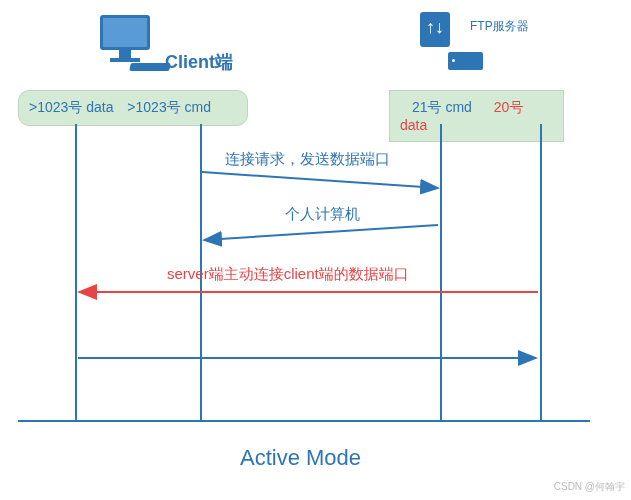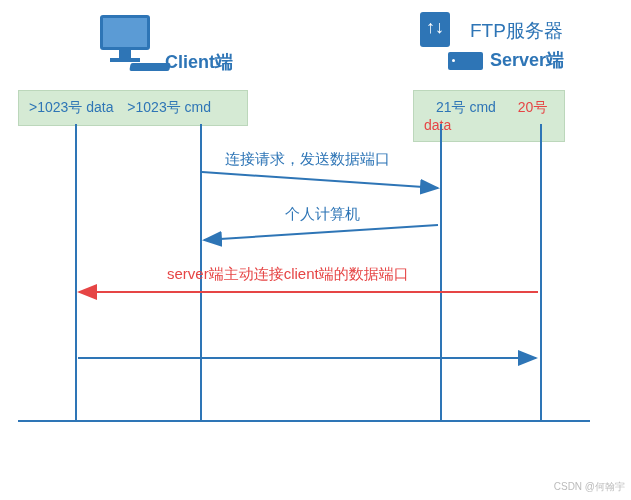--- a/index.html
+++ b/index.html
@@ -14,27 +14,27 @@
     .pc-kb { width: 40px; height: 8px; background: #2e75b6; border-radius: 2px; position: absolute; top: 48px; left: 30px; transform: skewX(-10deg); }
     
     .srv-icon { position: absolute; top: 12px; left: 420px; }
     .srv-box1 { width: 30px; height: 35px; background: #2e75b6; border-radius: 3px; position: absolute; }
     .srv-arrow { color: white; font-size: 18px; position: absolute; top: 5px; left: 6px; }
     .srv-box2 { width: 35px; height: 18px; background: #2e75b6; border-radius: 2px; position: absolute; top: 40px; left: 28px; }
     .srv-dot { width: 3px; height: 3px; background: white; border-radius: 50%; position: absolute; top: 7px; left: 4px; }
     
     .pc-label-cn { position: absolute; top: 42px; left: 18px; color: #2e75b6; font-size: 16px; }
     .client-label { position: absolute; top: 50px; left: 165px; color: #2e75b6; font-size: 18px; font-weight: bold; }
-    .ftp-label-cn { position: absolute; top: 18px; left: 470px; color: #2e75b6; font-size: 19px; }
+    .ftp-label-cn { position: absolute; top: 18px; left: 470px; color: #2e75b6; font-size: 12px; }
     .server-label { position: absolute; top: 48px; left: 490px; color: #2e75b6; font-size: 18px; font-weight: bold; }
     
     
     .port-box { position: absolute; top: 90px; background: #d5ead4; border: 1px solid #bcd7bb; padding: 8px 10px; font-size: 14px; }
-    .port-left { left: 18px; width: 230px; }
-    .port-right { left: 413px; width: 152px; }
+    .port-left { left: 18px; width: 230px; border-radius: 11px; }
+    .port-right { left: 389px; width: 175px; }
     .pl-data { color: #2e75b6; }
     .pl-cmd { color: #2e75b6; margin-left: 10px; }
     .pr-cmd { color: #2e75b6; margin-left: 12px; }
     .pr-data { color: #e64545; margin-left: 18px; }
     
     
     .lifeline { position: absolute; top: 124px; width: 0; border-left: 2px solid #2e75b6; height: 296px; }
     .ll-1 { left: 75px; }
     .ll-2 { left: 200px; }
     .ll-3 { left: 440px; }
@@ -69,21 +69,20 @@
     <div class="srv-box1">
         <div class="srv-arrow">↑↓</div>
       </div>
     <div class="srv-box2">
         <div class="srv-dot"></div>
       </div>
   </div>
 
   <div class="client-label">Client端</div>
   <div class="ftp-label-cn">FTP服务器</div>
-  <div class="server-label">Server端</div>
 
   <div class="port-box port-left">
     <span class="pl-data">&gt;1023号 data</span>
     <span class="pl-cmd">&gt;1023号 cmd</span>
   </div>
 
   <div class="port-box port-right">
     <span class="pr-cmd">21号 cmd</span>
     <span class="pr-data">20号 data</span>
   </div>
@@ -110,14 +109,15 @@
 
     <line x1="538" y1="292" x2="79" y2="292" stroke="#e64545" stroke-width="2" marker-end="url(#ahRed)"></line>
 
     <line x1="78" y1="358" x2="536" y2="358" stroke="#2e75b6" stroke-width="2" marker-end="url(#ahBlue)"></line>
   </svg>
 
   <div class="msg1">连接请求，发送数据端口</div>
   <div class="msg2">个人计算机</div>
   <div class="msg3">server端主动连接client端的数据端口</div>
 
+  <div class="caption">Active Mode</div>
   <div class="watermark">CSDN @何翰宇</div>
 </div>
 
 </body></html>

